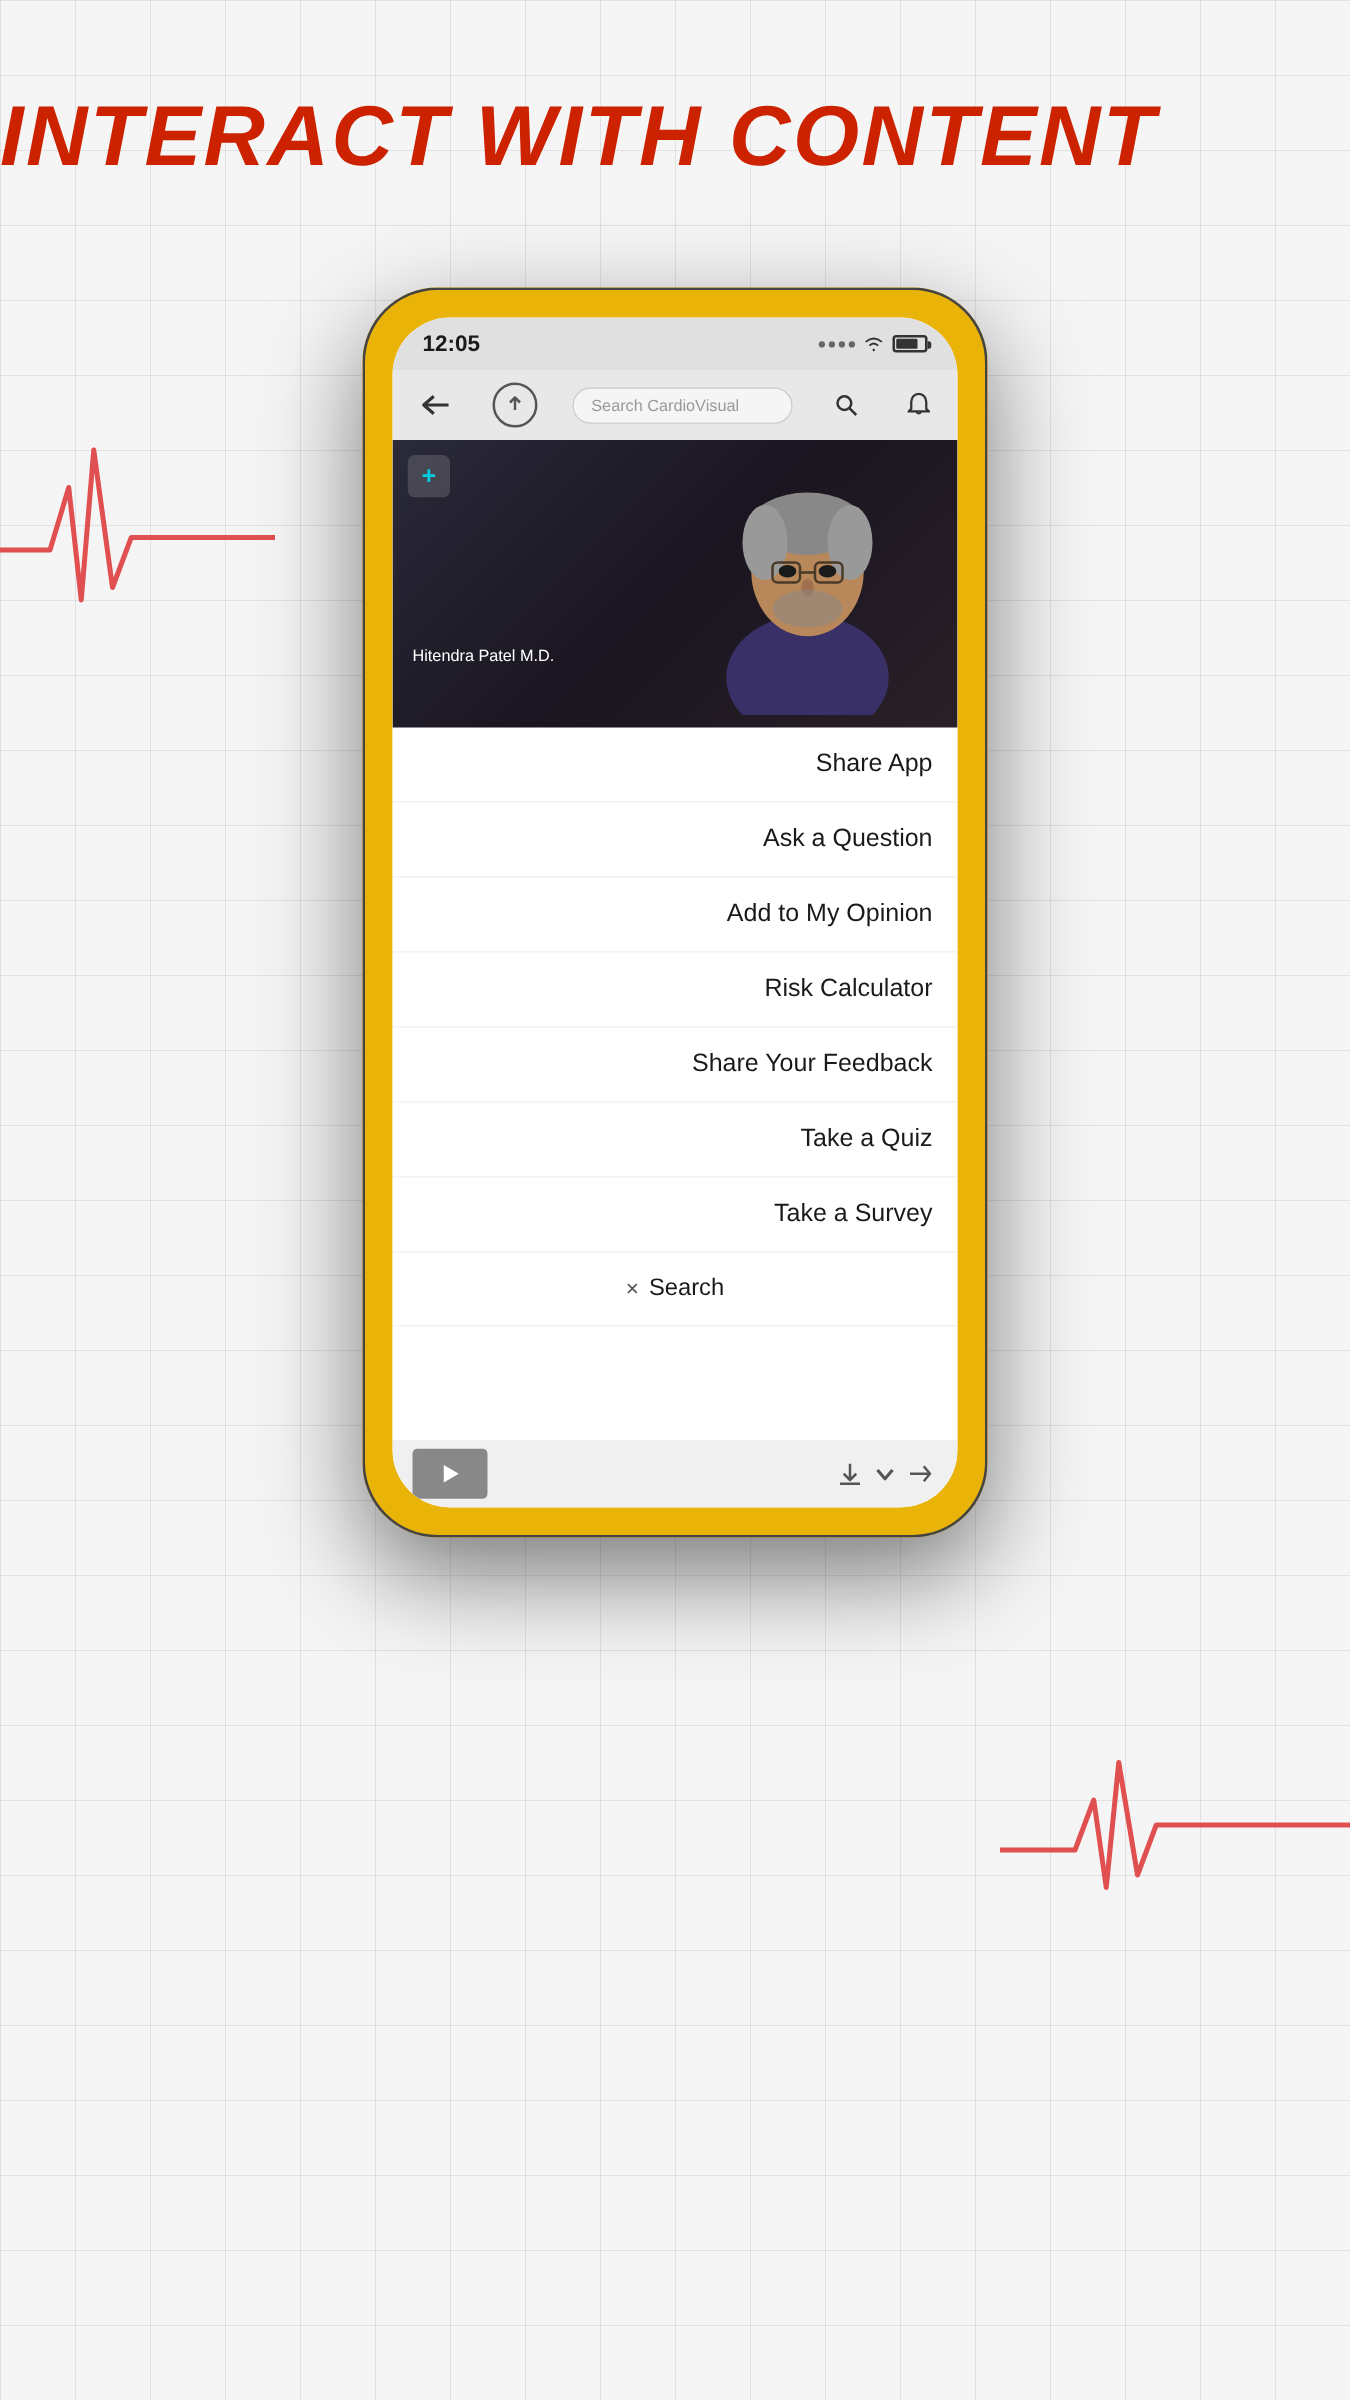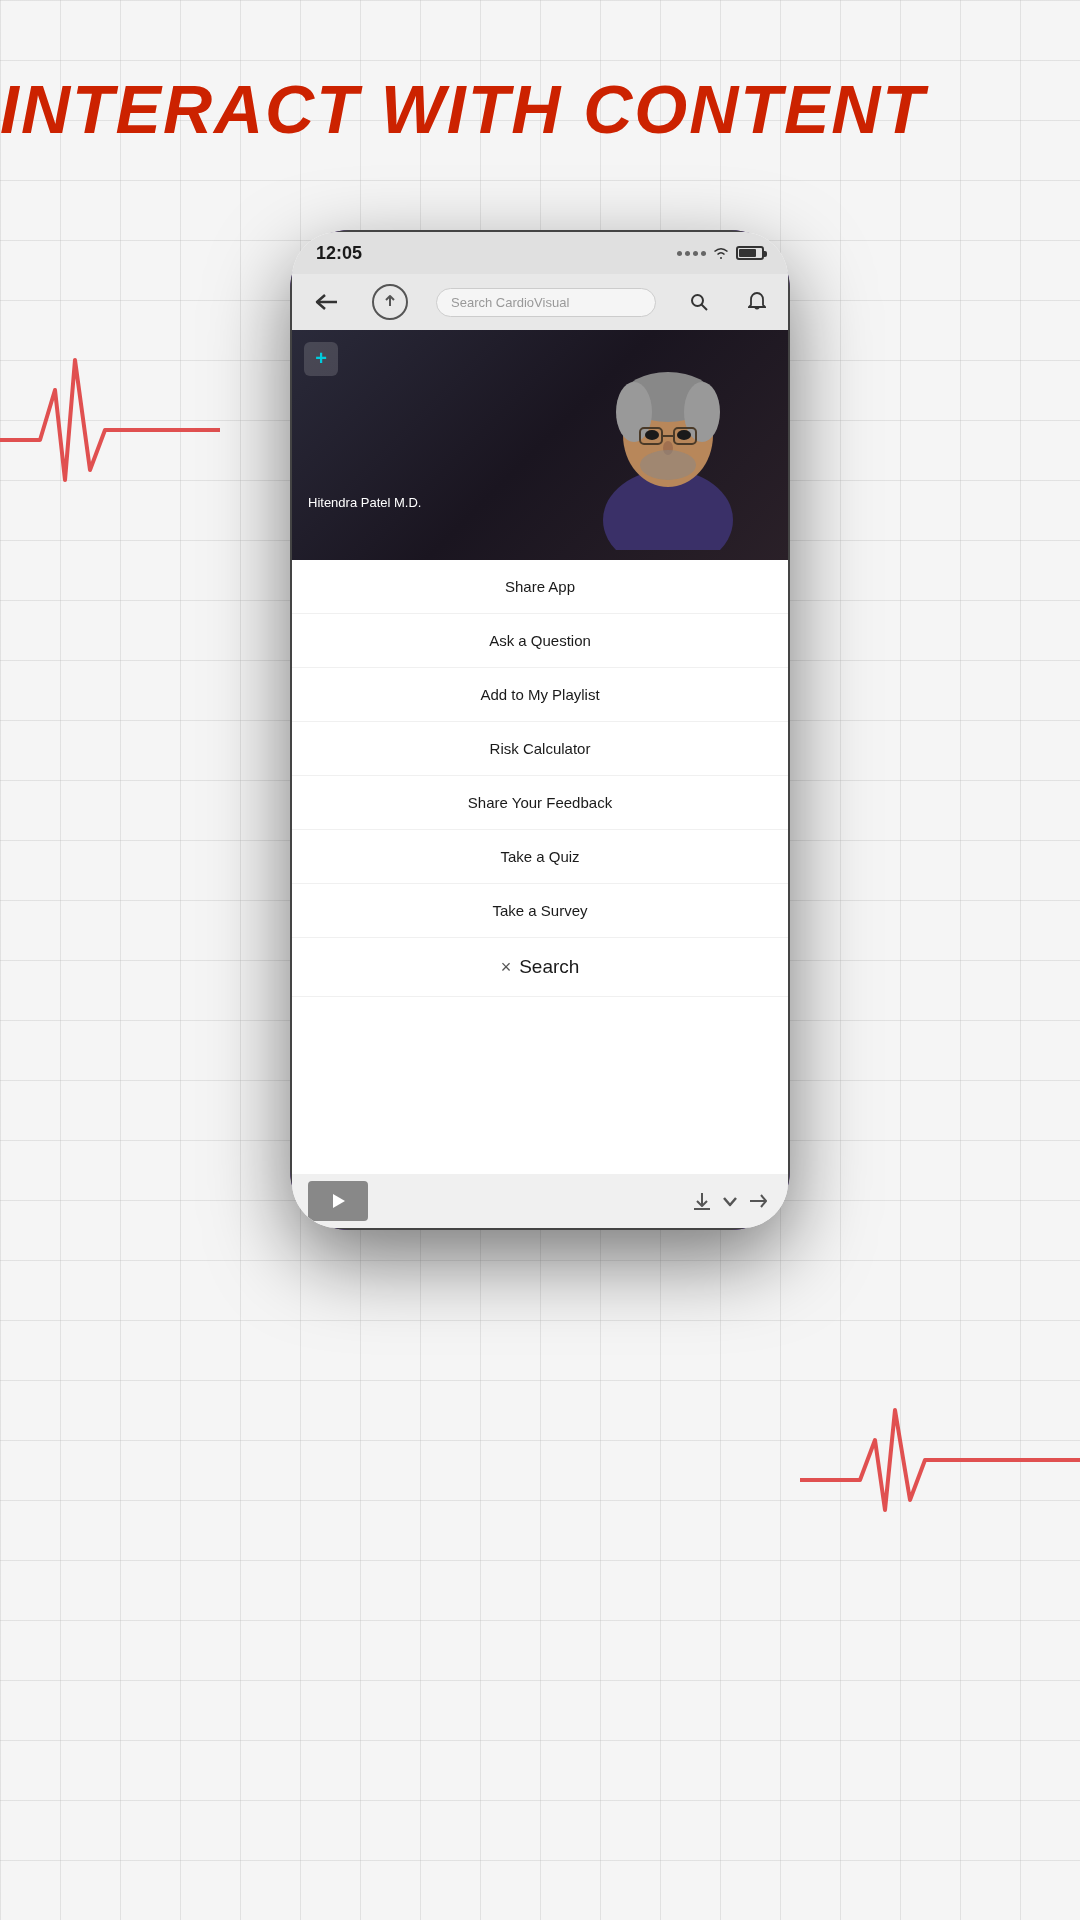--- a/index.html
+++ b/index.html
@@ -66,23 +66,23 @@
       left: 50%;
       transform: translateX(-50%);
       width: 500px;
       height: 1000px;
       z-index: 10;
     }
 
     .phone-outer {
       width: 500px;
       height: 1000px;
-      background: #4c1d95;
+      background: #eab308;
       border-radius: 60px;
-      padding: 2px;
+      padding: 24px;
       box-shadow: 0 30px 80px rgba(0,0,0,0.5), inset 0 0 0 2px #444;
       position: relative;
     }
 
     .phone-inner {
       width: 100%;
       height: 100%;
       background: #fff;
       border-radius: 46px;
       overflow: hidden;
@@ -232,28 +232,28 @@
       flex: 1;
       background: #fff;
       display: flex;
       flex-direction: column;
       overflow: hidden;
     }
 
     .menu-item {
       padding: 18px 20px;
       text-align: center;
-      font-size: 15px;
+      font-size: 20px;
       font-weight: 400;
       color: #1a1a1a;
       border-bottom: 1px solid #f0f0f0;
       cursor: pointer;
       display: flex;
       align-items: center;
-      justify-content: center;
+      justify-content: flex-end;
     }
 
     .menu-item-cancel {
       color: #1a1a1a;
       font-size: 19px;
       display: flex;
       align-items: center;
       gap: 8px;
       justify-content: center;
     }
@@ -400,21 +400,21 @@
 
       <div class="bottom-sheet">
 
         <div class="menu-item">
           <span>Share App</span>
         </div>
         <div class="menu-item">
           <span>Ask a Question</span>
         </div>
         <div class="menu-item">
-          <span>Add to My Playlist</span>
+          <span>Add to My Opinion</span>
         </div>
         <div class="menu-item">
           <span>Risk Calculator</span>
         </div>
         <div class="menu-item">
           <span>Share Your Feedback</span>
         </div>
         <div class="menu-item">
           <span>Take a Quiz</span>
         </div>

